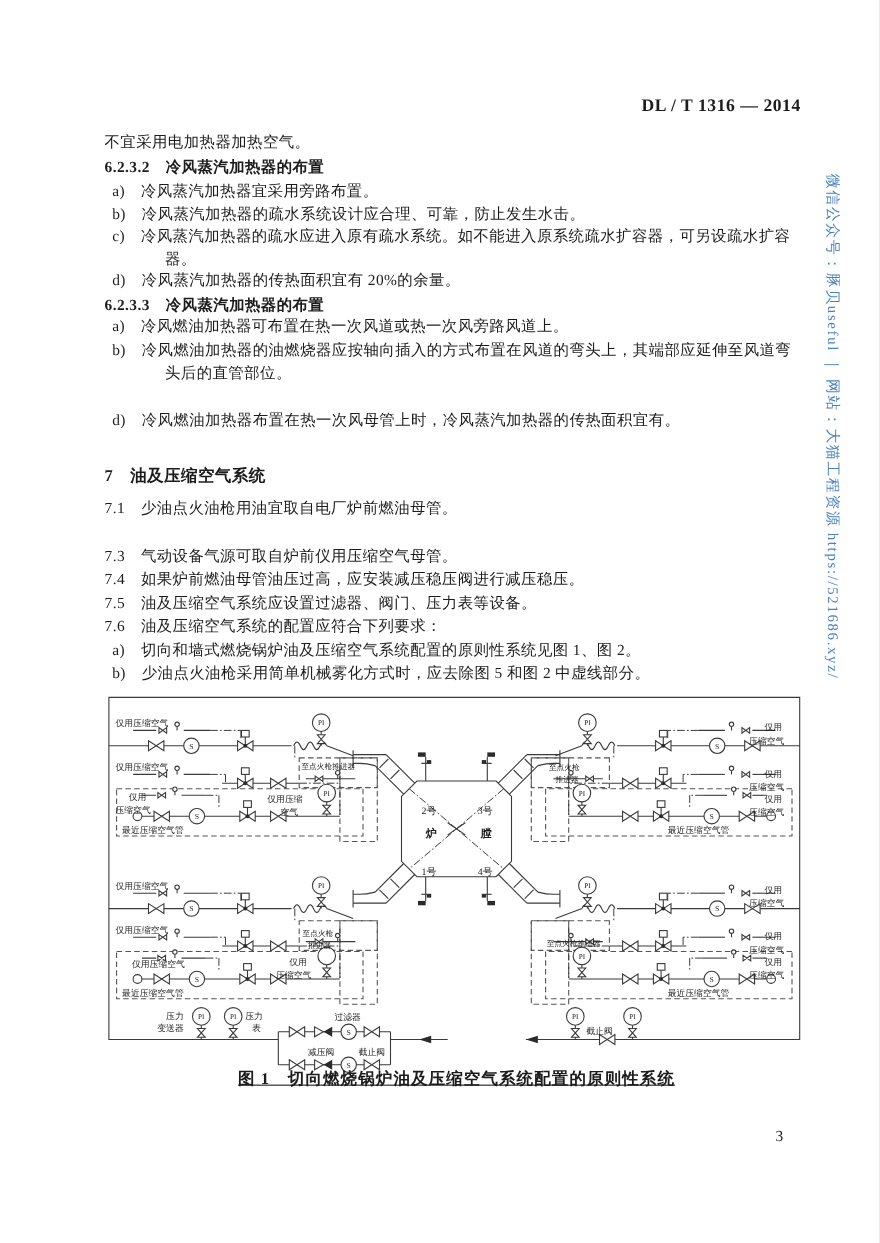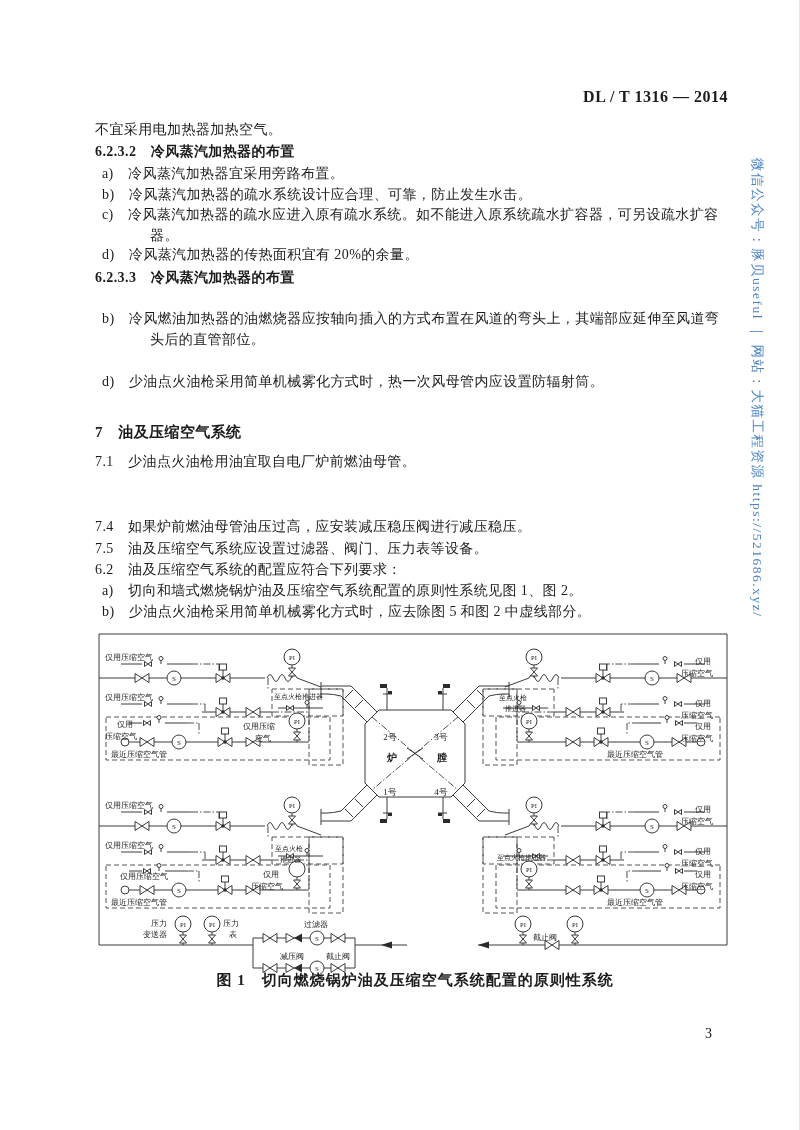--- a/index.html
+++ b/index.html
@@ -7,21 +7,21 @@
         font-family:"Liberation Serif","DejaVu Serif",serif;color:#1c1c1c;}
   .docnum{position:absolute;top:88px;left:0;width:728px;text-align:right;
           font-size:16px;font-weight:bold;letter-spacing:.5px;}
   .tl{position:absolute;font-size:14px;letter-spacing:.4px;white-space:nowrap;}
   .m{left:95px;}
   .li{left:102px;}
   .lc{left:150px;}
   .b{font-weight:bold;}
   .h7{font-size:15px;font-weight:bold;}
   .caption{position:absolute;top:971px;left:95px;width:640px;text-align:center;
-           font-size:15px;font-weight:bold;letter-spacing:1px;}
+           font-size:15px;font-weight:bold;letter-spacing:1px;text-decoration:underline;}
   .pagenum{position:absolute;top:1026px;left:705px;font-size:14px;}
   .watermark{position:absolute;top:158px;left:766px;transform:rotate(90deg);
              transform-origin:0 0;white-space:nowrap;font-size:13.5px;letter-spacing:1.5px;
              font-family:"Liberation Serif","DejaVu Serif",serif;}
   .figwrap{position:absolute;top:630px;left:95px;}
   
   .p  {stroke:#3a3a3a;stroke-width:1;fill:none;}
   .pd {stroke:#3a3a3a;stroke-width:.9;fill:none;stroke-dasharray:7 2 1.5 2;}
   .bx {stroke:#555;stroke-width:1;fill:none;stroke-dasharray:5 3;}
   .sym{stroke:#3a3a3a;stroke-width:1;fill:#ffffff;}
@@ -41,28 +41,30 @@
   <div class="docnum">DL / T 1316 — 2014</div>
 
   <div class="tl m" style="top:121px">不宜采用电加热器加热空气。</div>
   <div class="tl m b" style="top:143px">6.2.3.2　冷风蒸汽加热器的布置</div>
   <div class="tl li" style="top:165px">a)　冷风蒸汽加热器宜采用旁路布置。</div>
   <div class="tl li" style="top:186px">b)　冷风蒸汽加热器的疏水系统设计应合理、可靠，防止发生水击。</div>
   <div class="tl li" style="top:206px">c)　冷风蒸汽加热器的疏水应进入原有疏水系统。如不能进入原系统疏水扩容器，可另设疏水扩容</div>
   <div class="tl lc" style="top:227px">器。</div>
   <div class="tl li" style="top:246px">d)　冷风蒸汽加热器的传热面积宜有 20%的余量。</div>
   <div class="tl m b" style="top:269px">6.2.3.3　冷风蒸汽加热器的布置</div>
+  <div class="tl li" style="top:288px">a)　冷风燃油加热器可布置在热一次风道或热一次风旁路风道上。</div>
   <div class="tl li" style="top:310px">b)　冷风燃油加热器的油燃烧器应按轴向插入的方式布置在风道的弯头上，其端部应延伸至风道弯</div>
   <div class="tl lc" style="top:331px">头后的直管部位。</div>
-  <div class="tl li" style="top:373px">d)　少油点火油枪采用简单机械雾化方式时，热一次风母管内应设置防辐射筒。</div>
+  <div class="tl li" style="top:373px">d)　冷风燃油加热器布置在热一次风母管上时，冷风蒸汽加热器的传热面积宜有。</div>
   <div class="tl m h7" style="top:423px">7　油及压缩空气系统</div>
   <div class="tl m" style="top:453px">7.1　少油点火油枪用油宜取自电厂炉前燃油母管。</div>
+  <div class="tl m" style="top:497px">7.3　气动设备气源可取自炉前仪用压缩空气母管。</div>
   <div class="tl m" style="top:518px">7.4　如果炉前燃油母管油压过高，应安装减压稳压阀进行减压稳压。</div>
   <div class="tl m" style="top:540px">7.5　油及压缩空气系统应设置过滤器、阀门、压力表等设备。</div>
-  <div class="tl m" style="top:561px">6.2　油及压缩空气系统的配置应符合下列要求：</div>
+  <div class="tl m" style="top:561px">7.6　油及压缩空气系统的配置应符合下列要求：</div>
   <div class="tl li" style="top:582px">a)　切向和墙式燃烧锅炉油及压缩空气系统配置的原则性系统见图 1、图 2。</div>
   <div class="tl li" style="top:603px">b)　少油点火油枪采用简单机械雾化方式时，应去除图 5 和图 2 中虚线部分。</div>
 
   <div class="figwrap">
   <svg width="640" height="348" viewBox="0 0 640 348">
     <defs>
       <g id="gv">
             <path class="sym" d="M-7,-4.5 L-7,4.5 L7,-4.5 L7,4.5 Z"></path>
           </g>
       <g id="cv">

